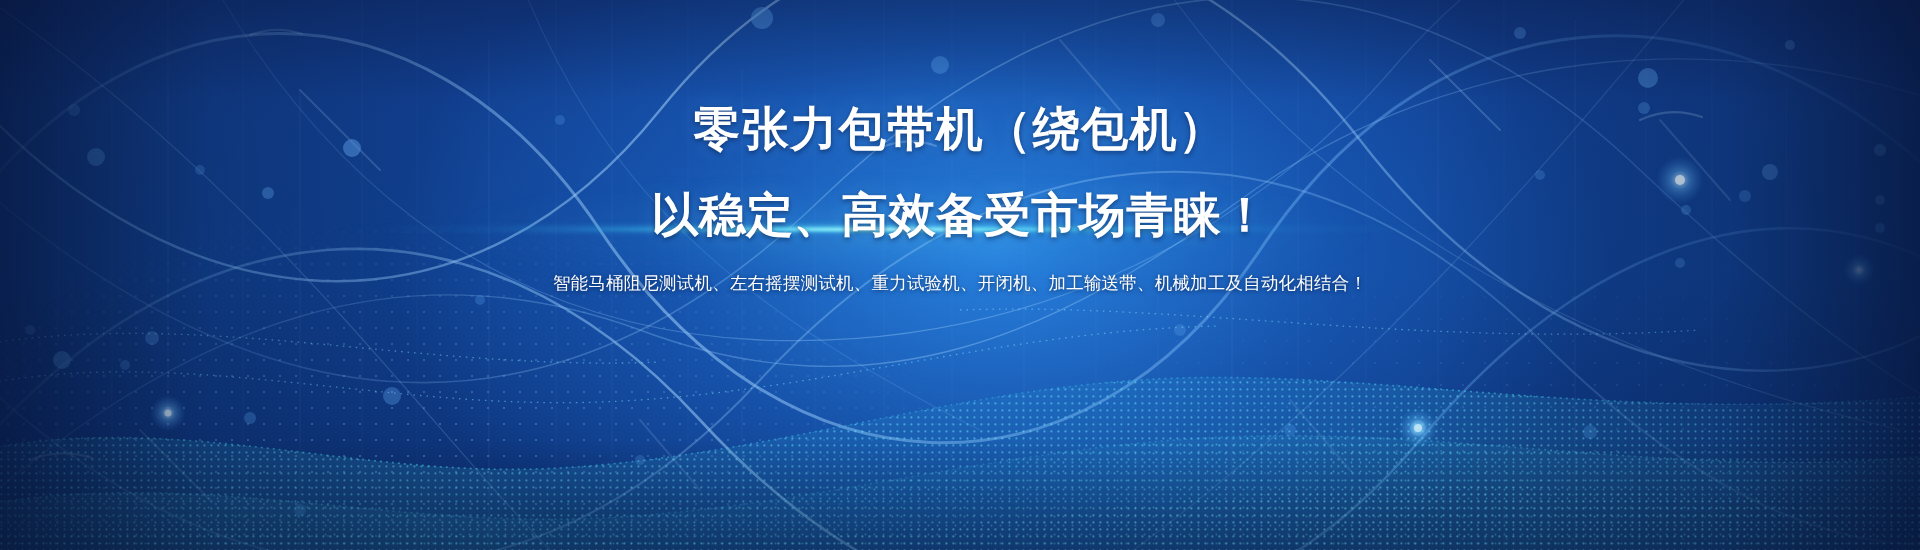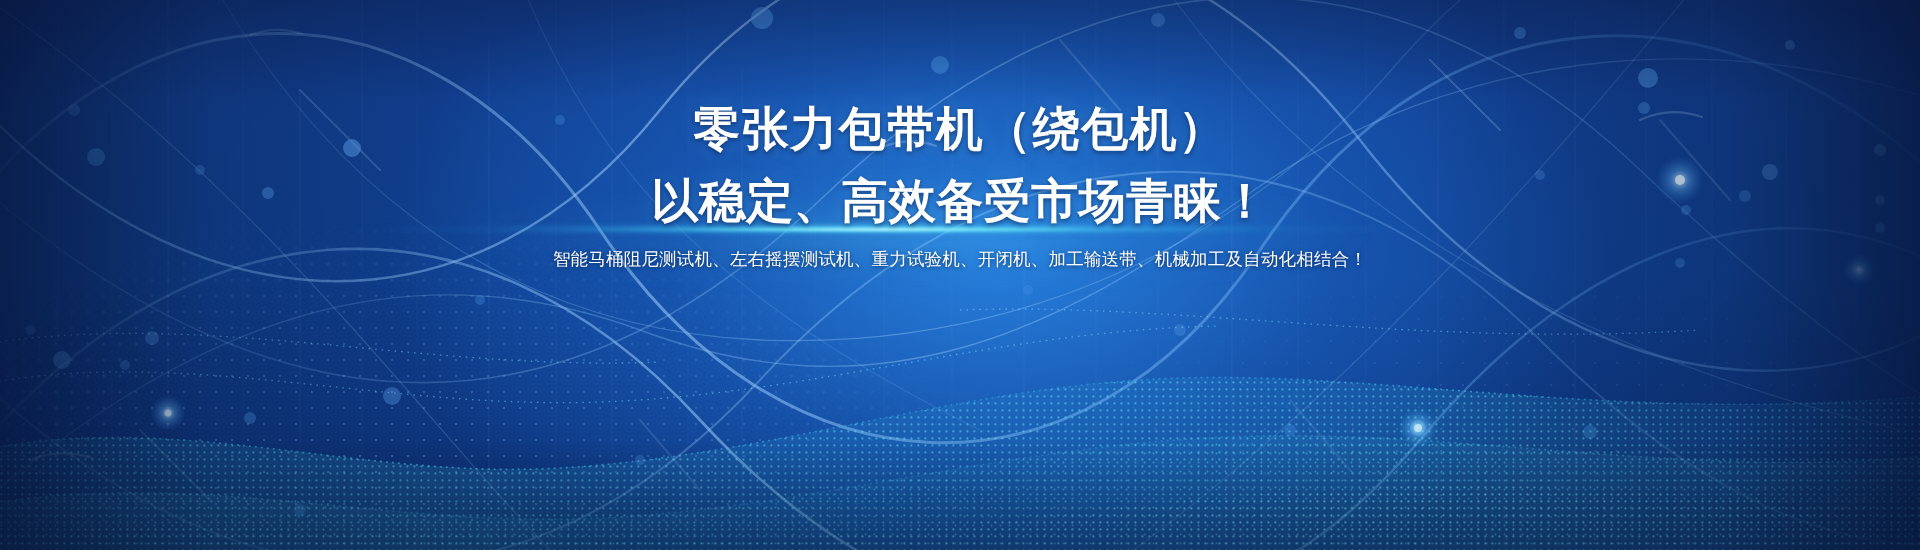--- a/index.html
+++ b/index.html
@@ -91,33 +91,33 @@
   }
   .headline {
     color:#ffffff;
     font-size:47px;
     font-weight:bold;
     letter-spacing:1.5px;
     line-height:66px;
     white-space:nowrap;
     text-shadow: 0 2px 5px rgba(4,22,62,0.55), 0 0 22px rgba(120,200,255,0.22);
   }
-  .headline.l2 { margin-top:6px; letter-spacing:0.5px; }
+  .headline.l2 { margin-top:20px; letter-spacing:0.5px; }
 
   .subline {
     color:#ffffff;
     font-size:17.5px;
     font-weight:normal;
     line-height:30px;
     white-space:nowrap;
     letter-spacing:0.2px;
     text-shadow: 0 1px 4px rgba(6,26,70,0.75);
   }
   .sub1 { margin-top:40px; }
-  .sub2 { margin-top:10px; }
+  .sub2 { margin-top:20px; }
 </style>
 </head>
 <body>
 
 <div id="banner">
 
   <svg class="layer vlines" width="1920" height="550" viewBox="0 0 1920 550" preserveAspectRatio="none">
     <g stroke="#9ec8ff" stroke-width="1" fill="none">
       <line x1="58" y1="0" x2="58" y2="550" opacity=".22"></line>
       <line x1="112" y1="60" x2="112" y2="550" opacity=".16"></line>

